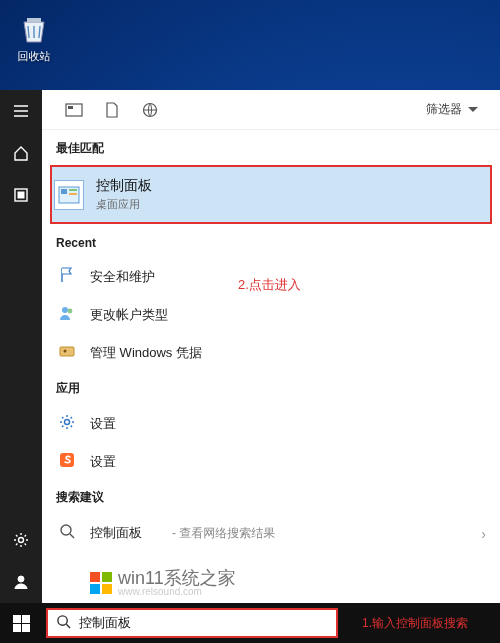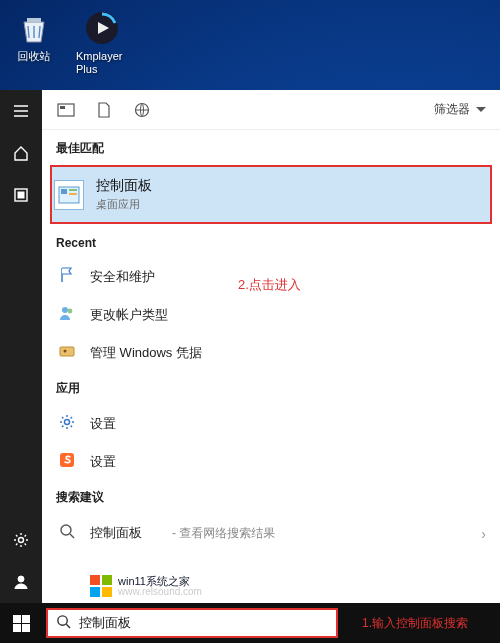--- a/index.html
+++ b/index.html
@@ -20,21 +20,21 @@
     .desktop-icon-label { color: #fff; font-size: 11px; text-shadow: 1px 1px 2px rgba(0,0,0,0.6); margin-top: 2px; line-height: 1.2; }
     
     .start-panel { position: absolute; left: 0; top: 90px; bottom: 0; right: 0; display: flex; }
     .rail { width: 42px; background: #1f1f1f; display: flex; flex-direction: column; }
     .rail-top, .rail-bottom { display: flex; flex-direction: column; }
     .rail-bottom { margin-top: auto; margin-bottom: 40px; }
     .rail-item { height: 42px; display: flex; align-items: center; justify-content: center; color: #fff; cursor: pointer; }
     .rail-item svg { width: 18px; height: 18px; fill: #fff; stroke: #fff; }
     
     .search-results { flex: 1; background: #fff; display: flex; flex-direction: column; position: relative; }
-    .results-header { height: 40px; display: flex; align-items: center; padding: 0 8px; border-bottom: 1px solid #eee; gap: 6px; }
+    .results-header { height: 40px; display: flex; align-items: center; padding: 0 16px; border-bottom: 1px solid #eee; gap: 6px; }
     .header-icon-btn { width: 32px; height: 28px; display: flex; align-items: center; justify-content: center; color: #555; cursor: pointer; border: 1px solid transparent; }
     .header-spacer { flex: 1; }
     .filter-btn { display: flex; align-items: center; gap: 6px; font-size: 12px; color: #333; cursor: pointer; padding: 4px 6px; }
     .chevron-down { width: 0; height: 0; border-left: 5px solid transparent; border-right: 5px solid transparent; border-top: 5px solid #555; }
     
     .results-body { flex: 1; overflow-y: auto; padding-bottom: 68px; }
     .section-title { font-size: 12px; font-weight: bold; color: #222; padding: 10px 14px 6px; }
     
     .best-match-highlight { border: 2px solid #e03030; margin: 2px 8px 2px 8px; position: relative; }
     .best-match { display: flex; align-items: center; gap: 12px; padding: 10px 2px 10px 2px; background: #cde3f6; cursor: pointer; }
@@ -56,50 +56,40 @@
     .search-wrapper { flex: 0 0 292px; height: 30px; margin-left: 4px; position: relative; border: 2px solid #e03030; display: flex; align-items: center; }
     .search-box { width: 100%; height: 100%; background: #fff; display: flex; align-items: center; padding: 0 6px 0 8px; gap: 8px; }
     .search-icon-sb svg { width: 15px; height: 15px; stroke: #333; fill: none; }
     .search-input { border: none; outline: none; font-size: 13px; flex: 1; color: #111; }
     .annotation-1 { color: #e03030; font-size: 12px; margin-left: 24px; }
     
     .watermark { position: absolute; left: 48px; bottom: 46px; display: flex; align-items: center; gap: 6px; }
     .wm-logo { display: grid; grid-template-columns: 10px 10px; grid-template-rows: 10px 10px; gap: 2px; }
     .wm-logo span:nth-child(1){background:#f25022}.wm-logo span:nth-child(2){background:#7fba00}.wm-logo span:nth-child(3){background:#00a4ef}.wm-logo span:nth-child(4){background:#ffb900}
     .wm-text { display: flex; flex-direction: column; line-height: 1; }
-    .wm-text .l1 { color: #0f172a; font-size: 11px; }
+    .wm-text .l1 { color: #737373; font-size: 18px; }
     .wm-text .l2 { color: #ccc; font-size: 10px; }
     
     @keyframes blink { 50% { opacity: 0; } }
   </style>
 </head>
 <body>
 
 <div class="wallpaper"></div>
 
 <div class="desktop-icons">
   <div class="desktop-icon">
     <div class="desktop-icon-img">
       <svg viewBox="0 0 40 40">
           <path d="M10 14 L30 14 L27 34 L13 34 Z" fill="#e8f0f8" stroke="#88a" stroke-width="1"></path>
           <rect x="13" y="10" width="14" height="4" fill="#b8c8d8"></rect>
           <path d="M14 18 L15 30 M20 18 L20 30 M26 18 L25 30" stroke="#5b8ac0" stroke-width="1.4"></path>
         </svg>
     </div>
     <div class="desktop-icon-label">回收站</div>
-  </div>
-  <div class="desktop-icon">
-    <div class="desktop-icon-img">
-      <svg viewBox="0 0 40 40">
-          <circle cx="20" cy="20" r="16" fill="#1a1a2a"></circle>
-          <path d="M20 6 A14 14 0 0 1 33 15" stroke="#40c0ff" stroke-width="3" fill="none"></path>
-          <polygon points="16,14 16,26 27,20" fill="#eee"></polygon>
-        </svg>
-    </div>
-    <div class="desktop-icon-label">Kmplayer Plus</div>
   </div>
 </div>
 
 <div class="start-panel">
   <div class="rail">
     <div class="rail-top">
       <div class="rail-item">
         <svg viewBox="0 0 18 18">
             <path d="M2 4h14M2 9h14M2 14h14" stroke="#fff" stroke-width="1.6"></path>
           </svg>

